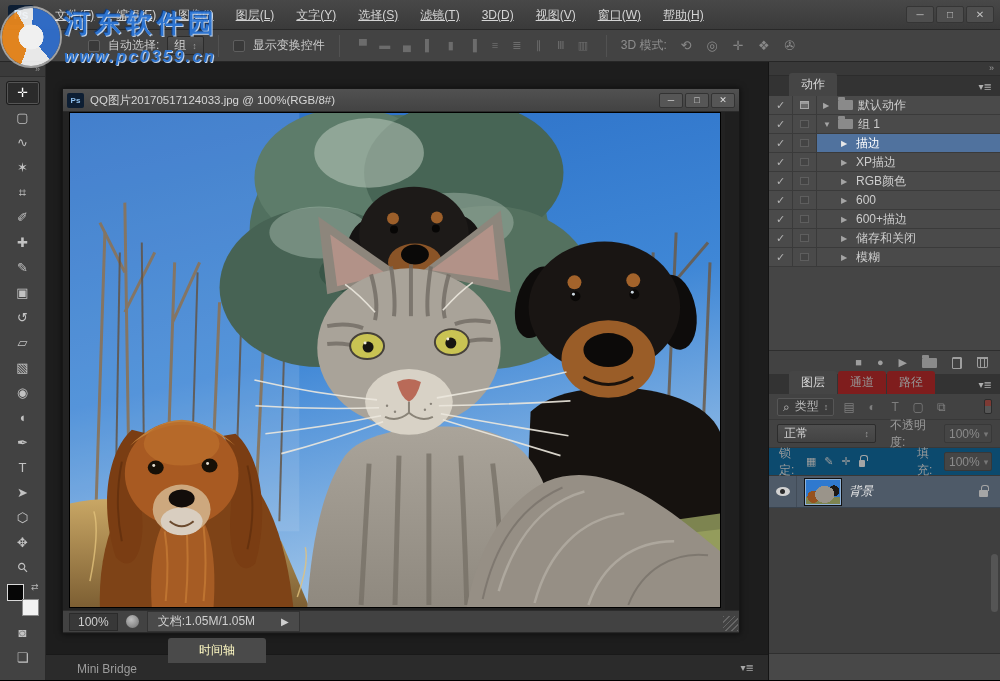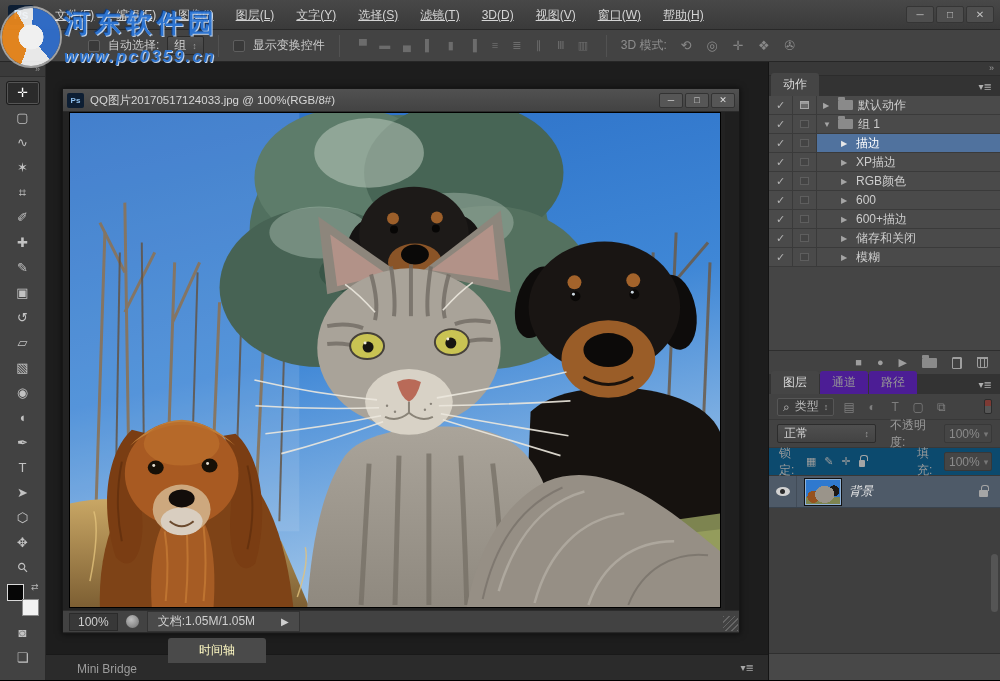--- a/index.html
+++ b/index.html
@@ -97,24 +97,24 @@
     background:#2b2b2b; border-top:1px solid #191919; display:flex; align-items:flex-end; }
   .bs-tab { padding:4px 31px; color:#9c9c9c; font-size:12px; }
   .bs-tab.active { background:#4a4a4a; color:#fef9c3; border-radius:3px 3px 0 0; margin-bottom:17px; }
   .bs-menu { margin-left:auto; margin-right:14px; align-self:center; color:#a8a8a8; font-size:10px; }
 
   
   .dock { position:absolute; top:62px; right:0; width:232px; bottom:0; background:#424242;
     border-left:1px solid #141414; display:flex; flex-direction:column; }
   .dock-header { height:14px; background:#383838; border-bottom:1px solid #2c2c2c;
     text-align:right; color:#9f9f9f; font-size:9px; line-height:13px; padding-right:6px; }
-  .panel-tabbar { height:20px; background:#333; display:flex; align-items:flex-end; padding-left:2px; }
+  .panel-tabbar { height:20px; background:#333; display:flex; align-items:flex-end; padding-left:20px; }
   .panel-tab { padding:3px 12px 3px; background:#454545; color:#d8d8d8; border-radius:3px 3px 0 0;
     margin-right:1px; font-size:12px; }
-  .panel-tab.inactive { background:#4c1d95; color:#969696;text-align:right; }
+  .panel-tab.inactive { background:#7f1d1d; color:#969696;text-align:right; }
   .panel-menu { margin-left:auto; margin-right:8px; color:#b0b0b0; font-size:10px; align-self:center; }
 
   
   .actions-rows { background:#454545; }
   .act-row { display:flex; height:19px; border-bottom:1px solid #3a3a3a; background:#4a4a4a; }
   .act-check { width:24px; border-right:1px solid #3a3a3a; color:#b5b5b5; font-size:11px;
     display:flex; align-items:center; justify-content:center; }
   .act-modal { width:24px; border-right:1px solid #3a3a3a; display:flex; align-items:center; justify-content:center; }
   .modal-box { width:9px; height:8px; border:1px solid #5e5e5e; background:#444; }
   .modal-box.on { border-color:#a8a8a8; background:#6a6a6a; box-shadow:inset 0 2px 0 #999; }

